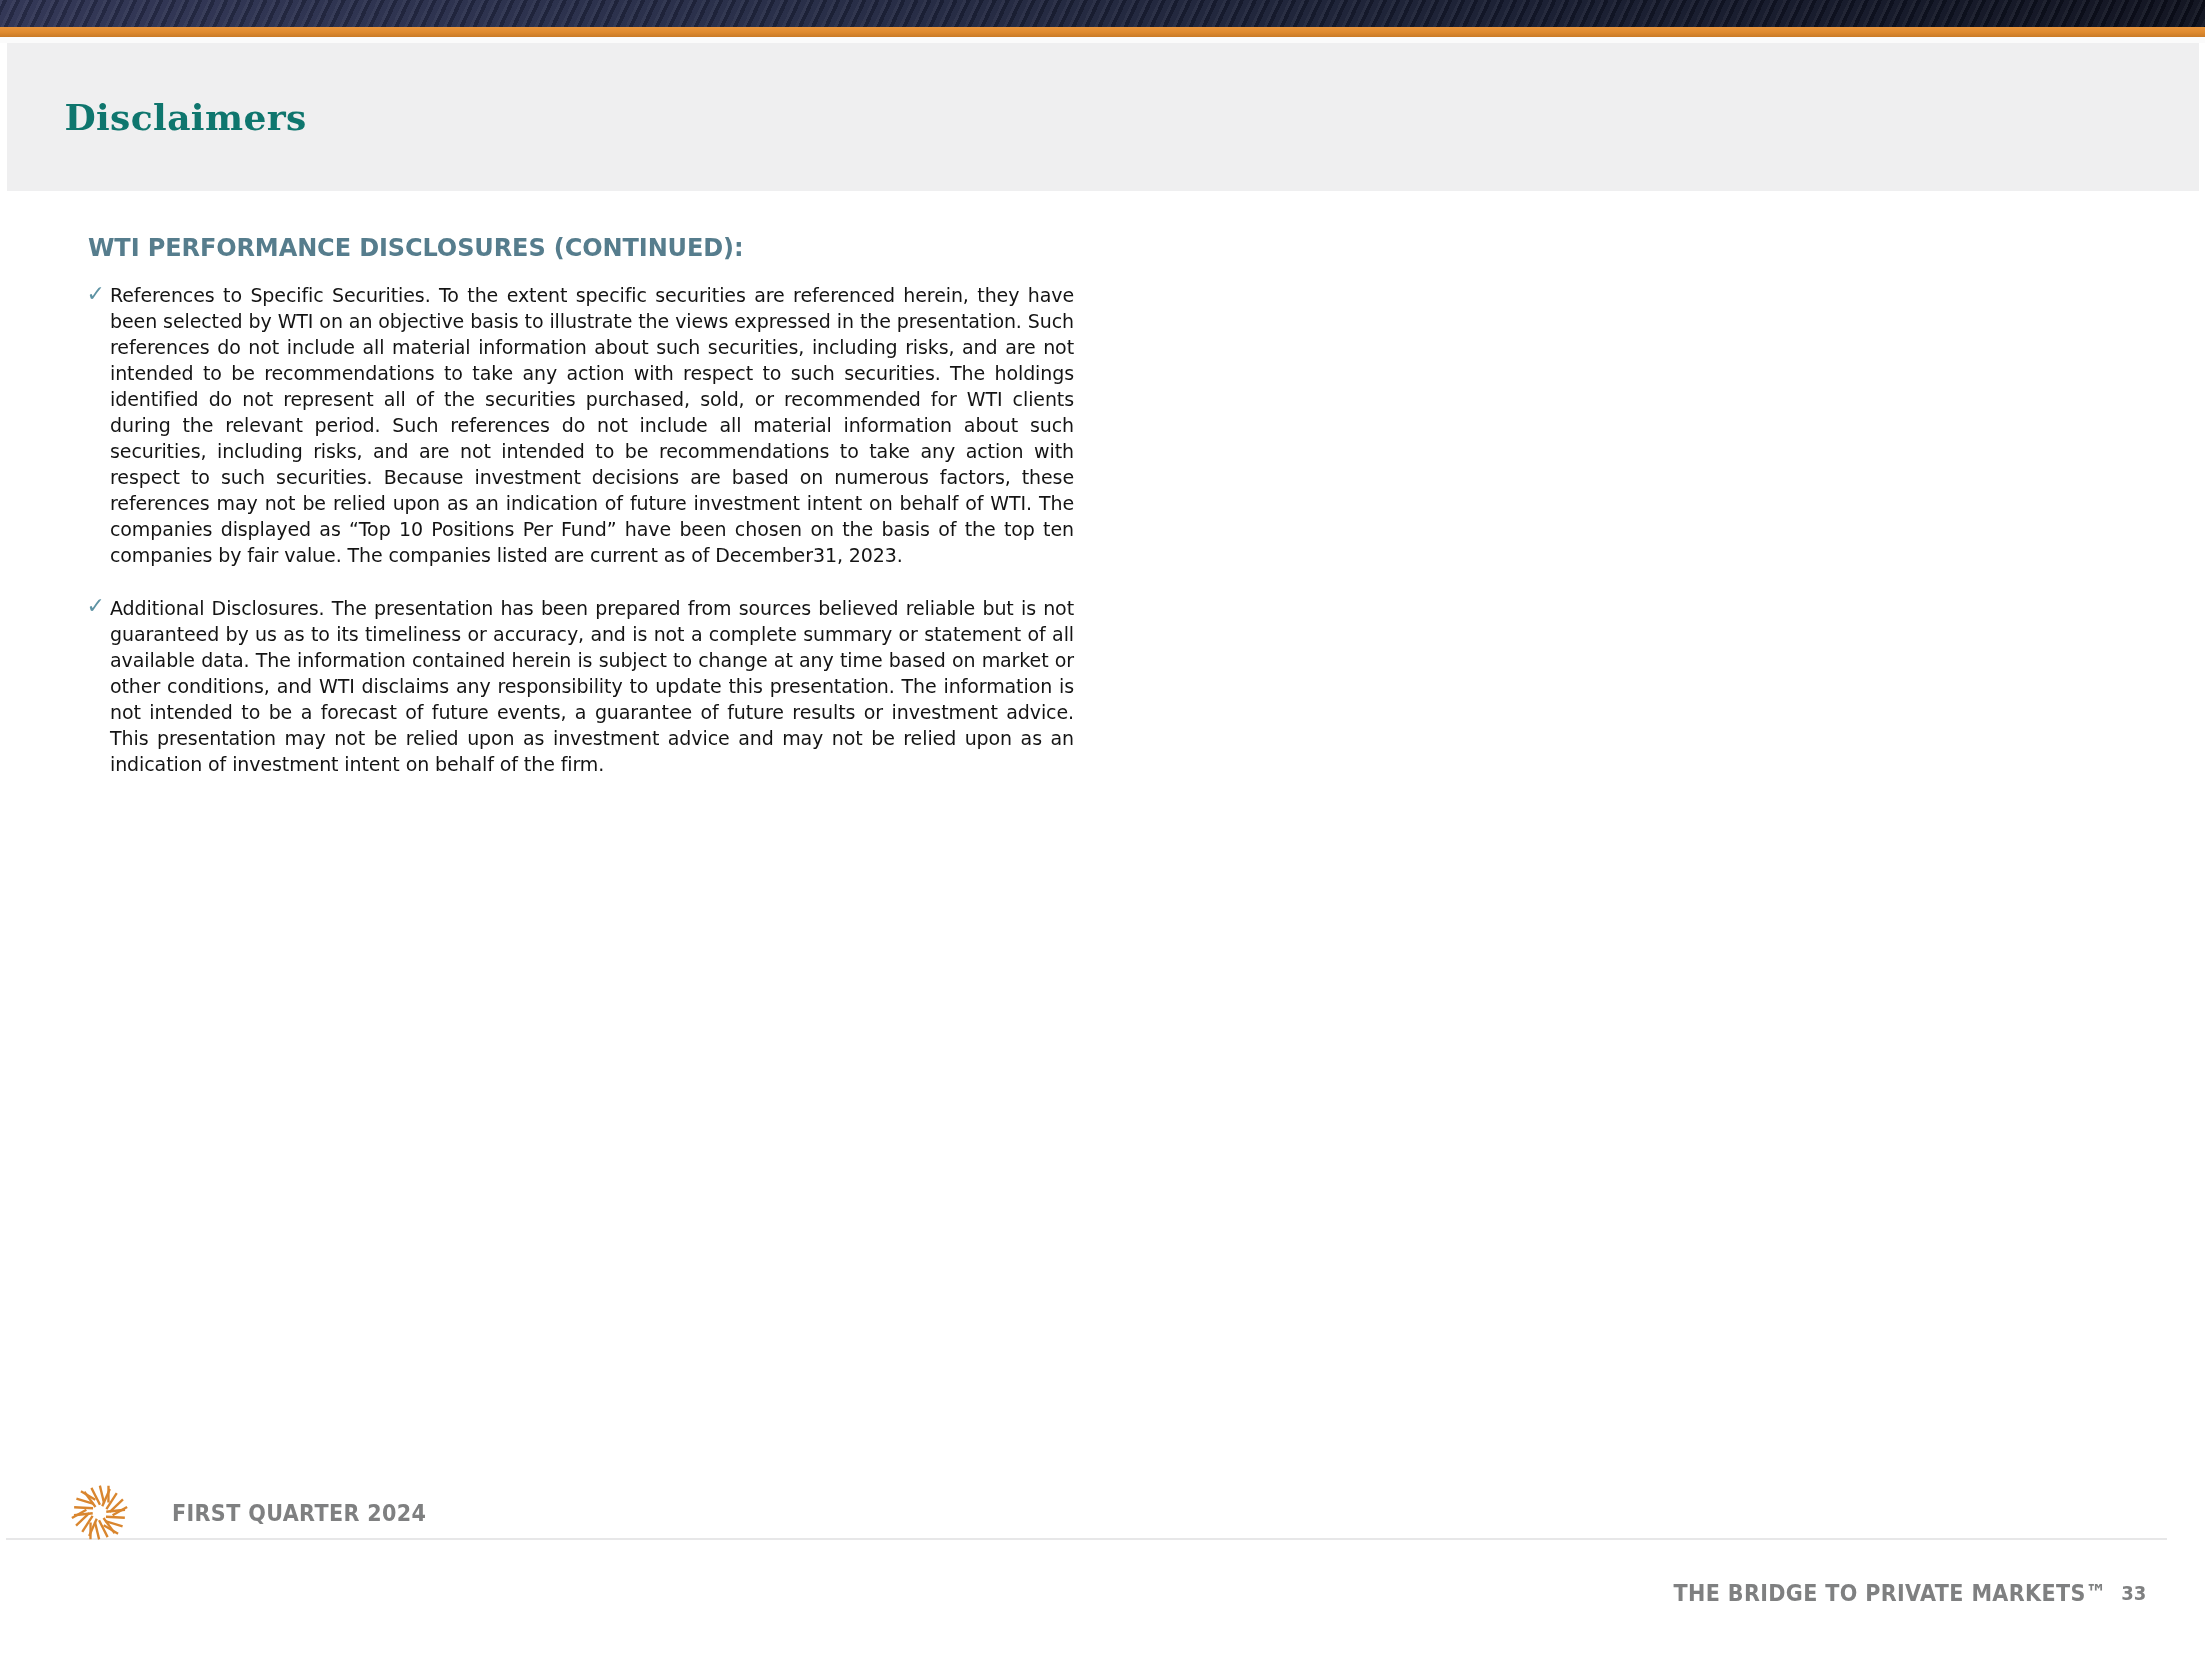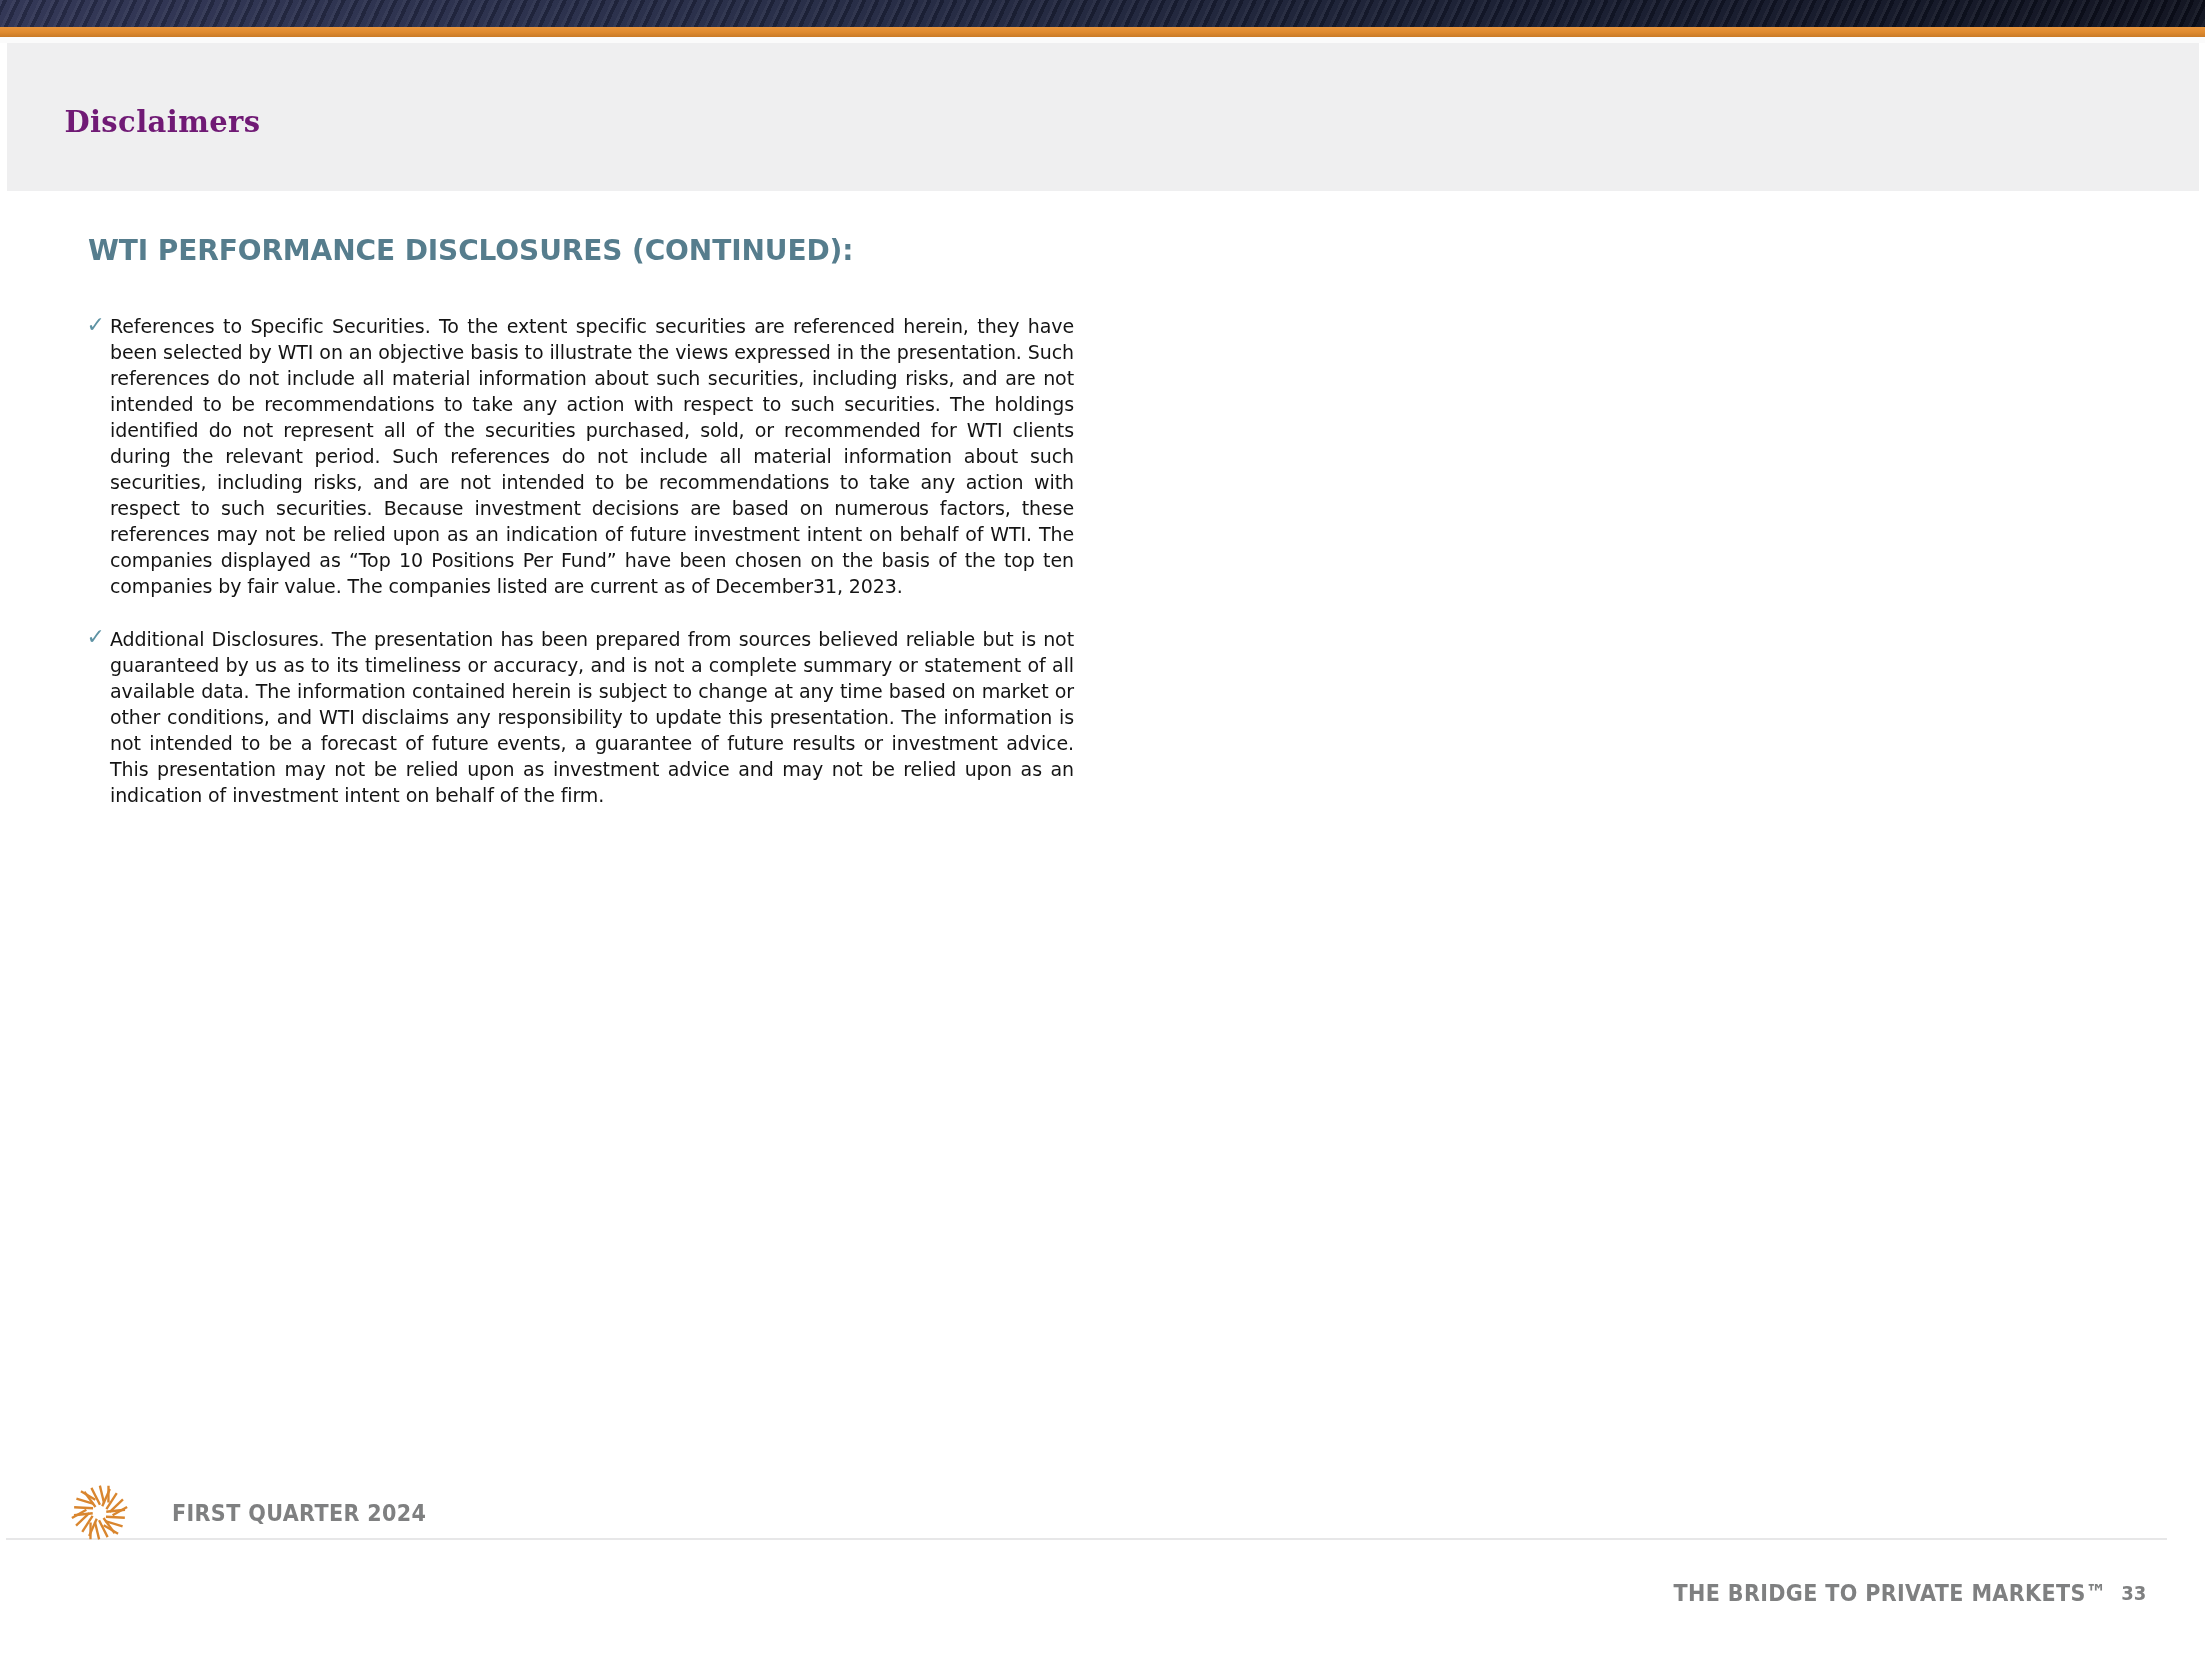--- a/index.html
+++ b/index.html
@@ -27,31 +27,31 @@
     position:absolute; left:0; top:37px; width:2205px; height:5.9px;
     background:#fbfbfb;
   }
 
   
   .header {
     position:absolute; left:7.4px; right:5.9px; top:43px; height:148px;
     background:#efeff0;
   }
   .page-title {
-    position:absolute; left:57px; top:62px;
+    position:absolute; left:57px; top:53px;
     font-family:"DejaVu Serif", "Liberation Serif", serif;
-    font-weight:bold; font-size:29px; color:#701a75;
+    font-weight:bold; font-size:36px; color:#0f766e;
     letter-spacing:0.4px; margin:0;
   }
 
   
   .content { position:absolute; left:88px; top:234px; width:986px; }
   .section-heading {
-    margin:0 0 46px 0;
-    font-size:28px; font-weight:bold; color:#567d8d;
+    margin:0 0 20px 0;
+    font-size:24px; font-weight:bold; color:#567d8d;
     letter-spacing:-0.1px;
   }
   .bullet {
     position:relative; padding-left:22px; margin:0 0 26.5px 0;
     text-align:justify;
     font-size:19px; line-height:26px; color:#141414;
     letter-spacing:-0.1px;
   }
   .check {
     position:absolute; left:-1.5px; top:-1.5px;

